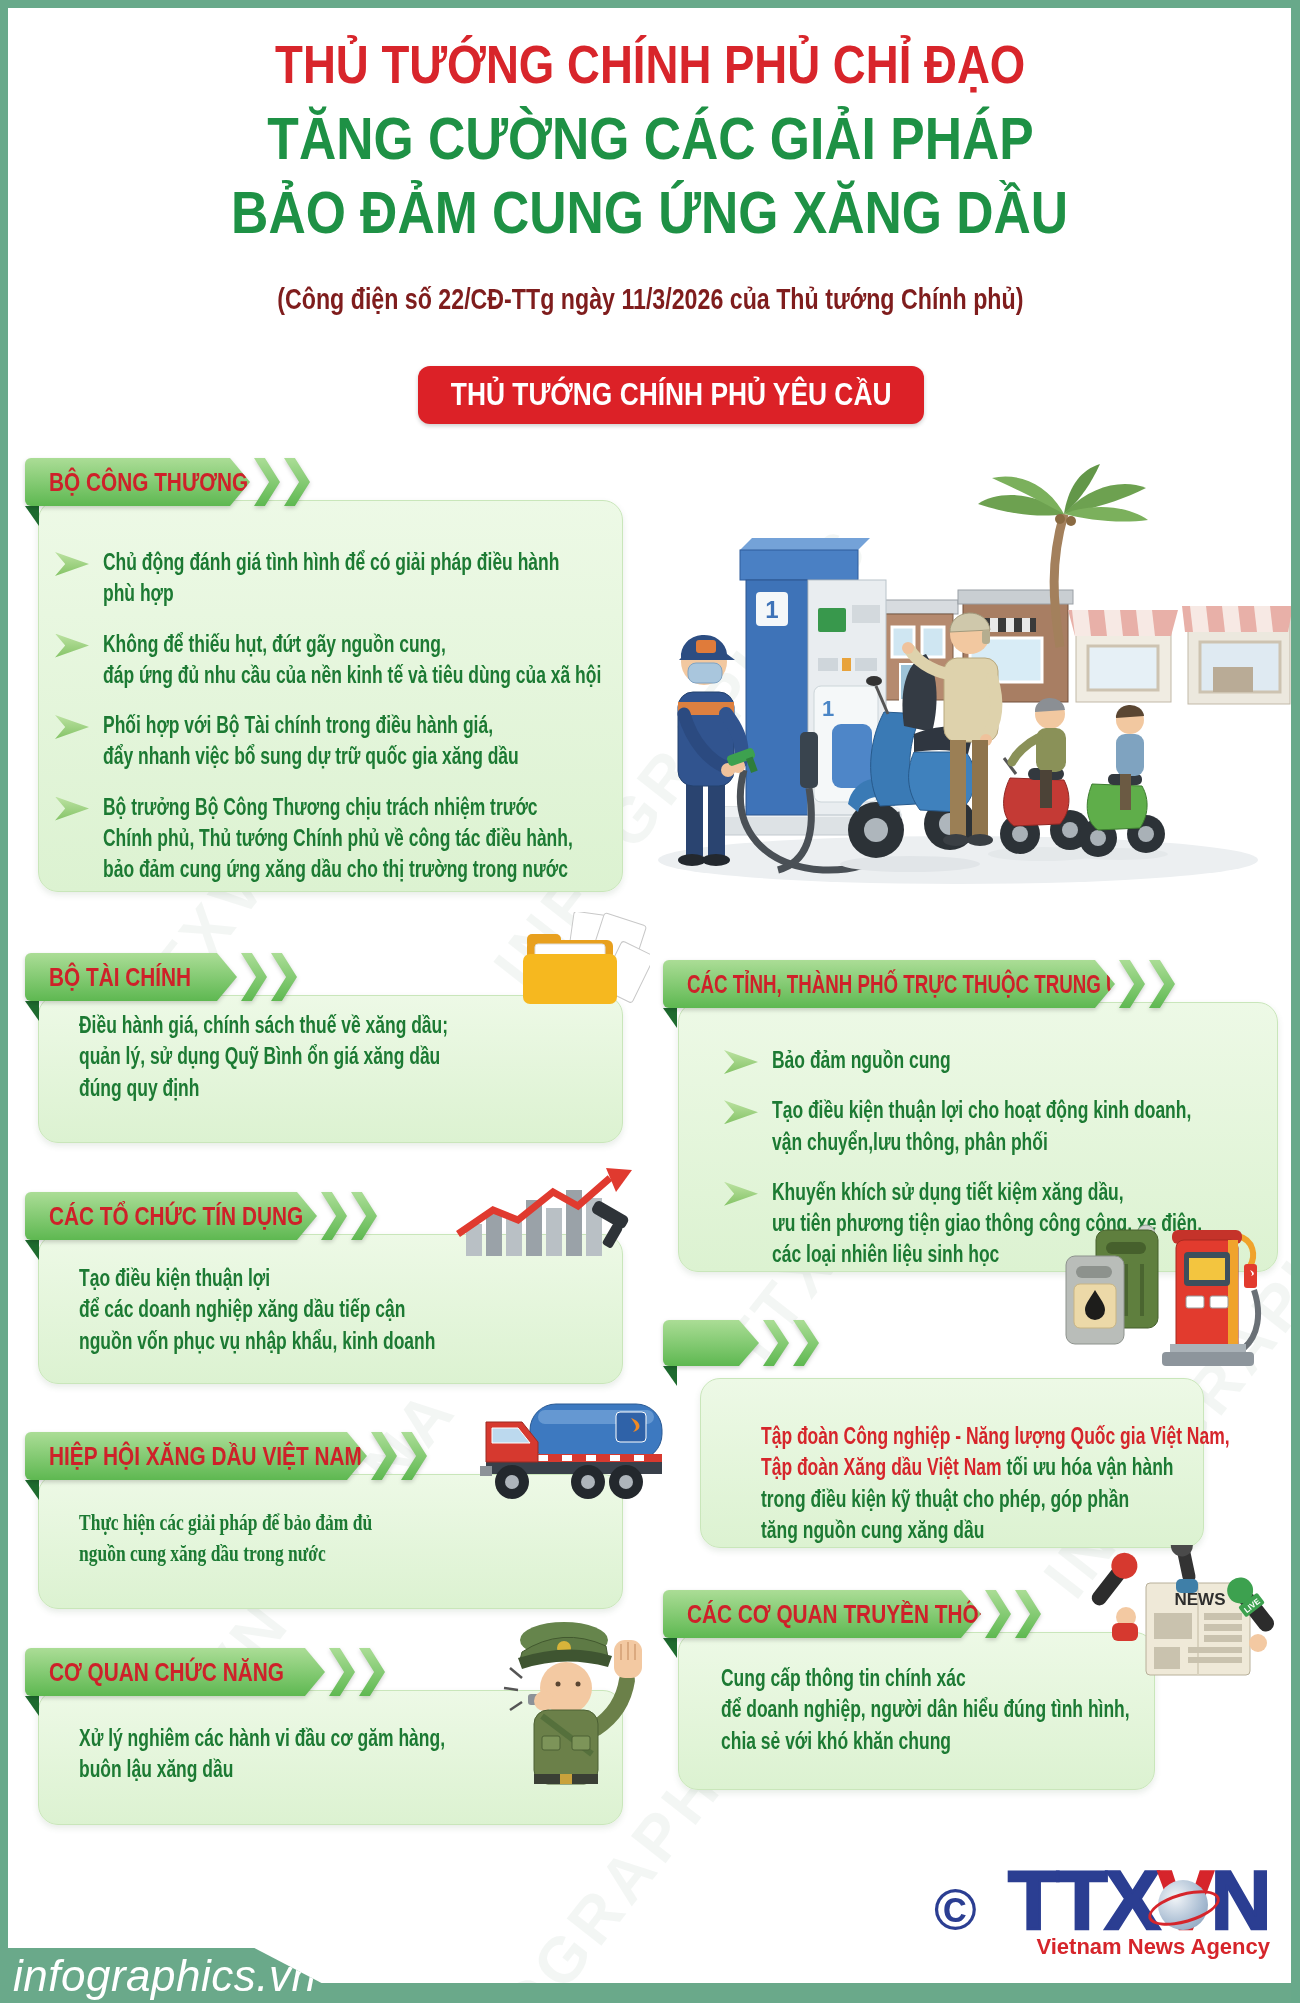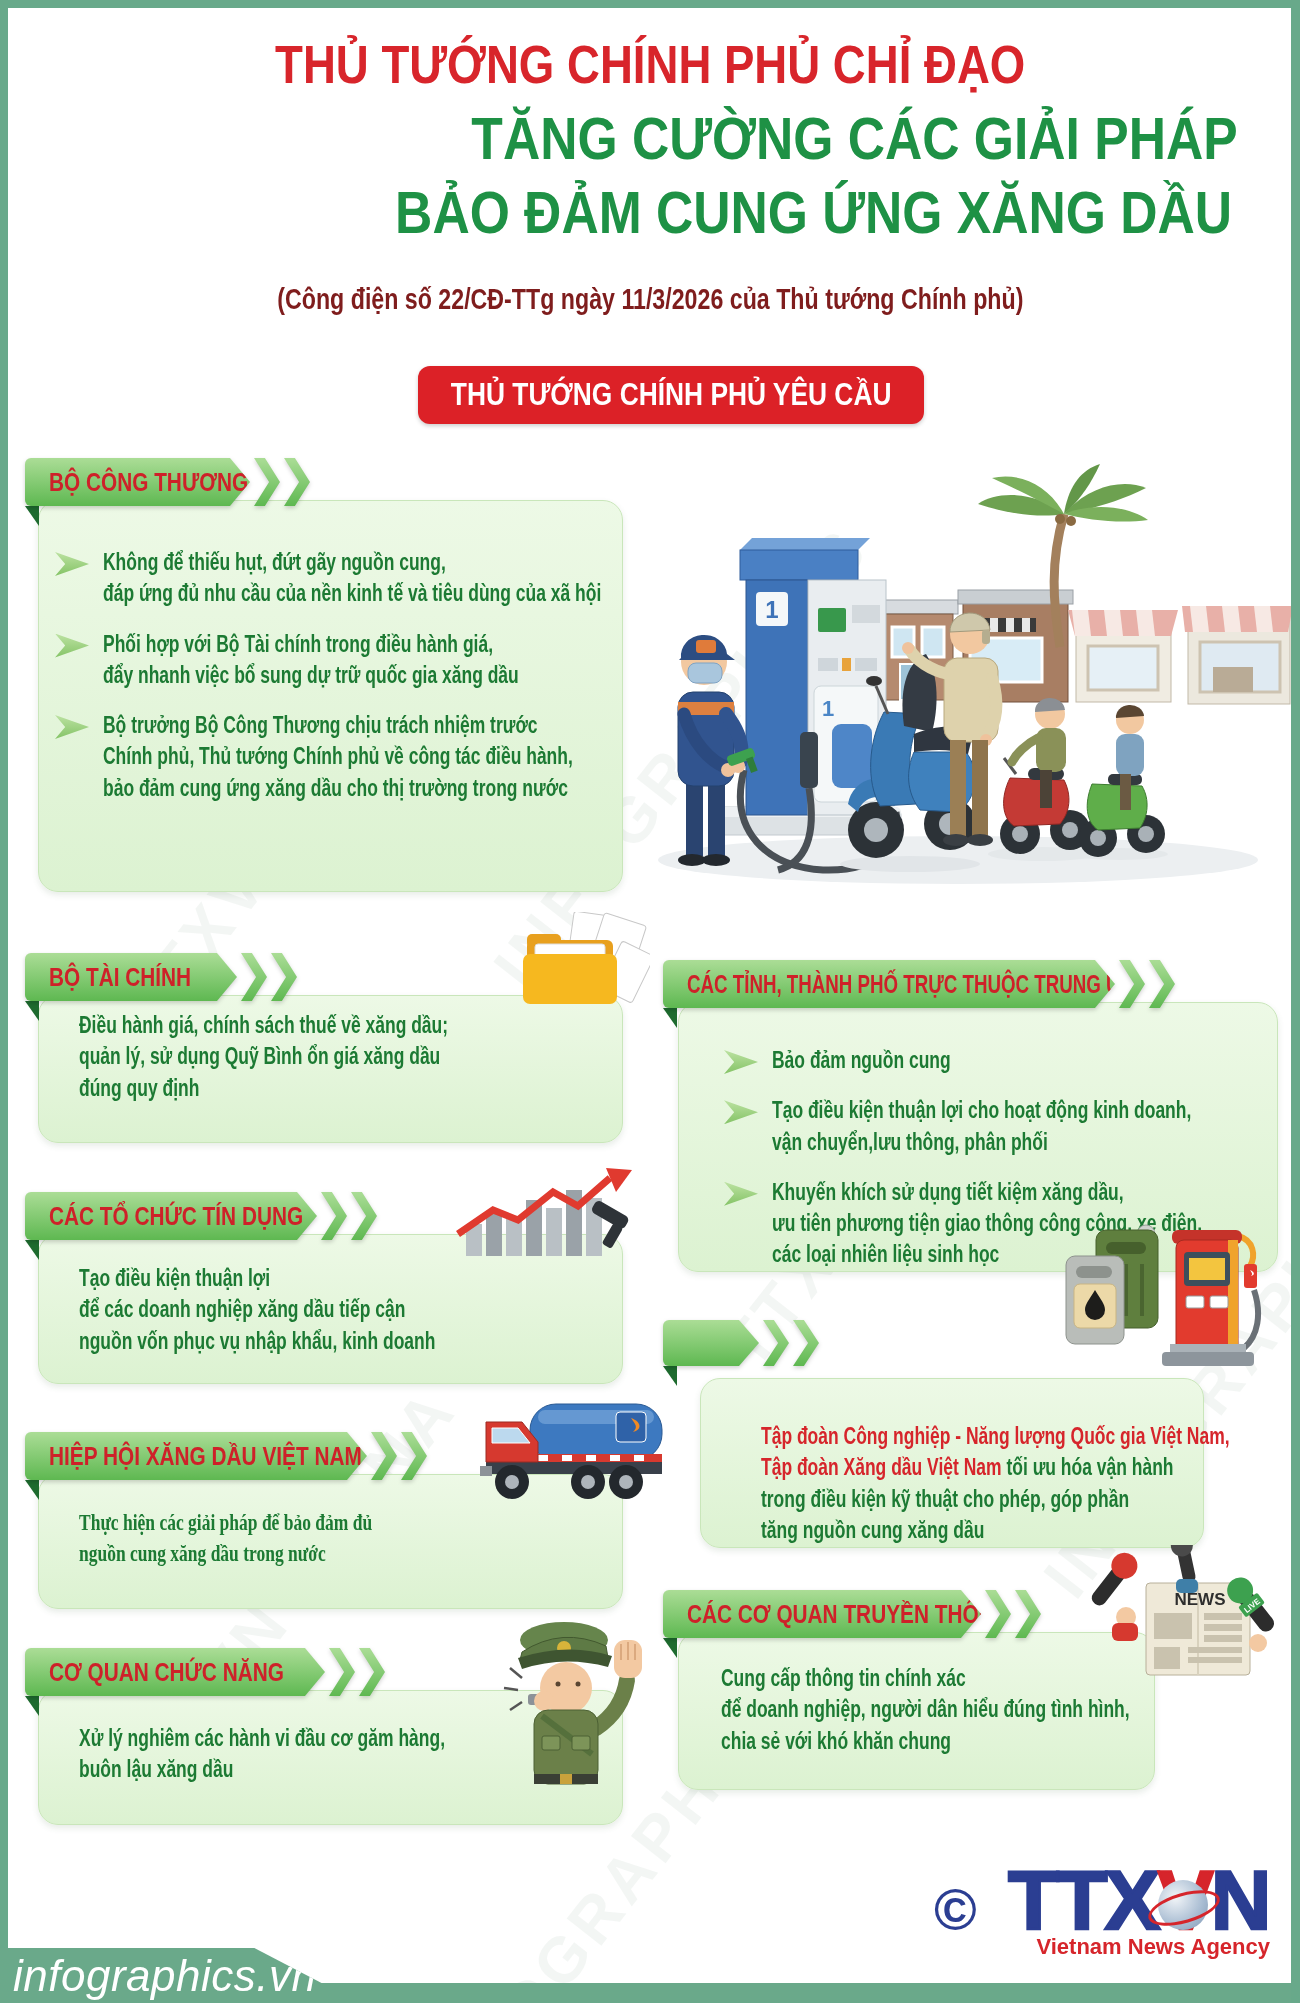--- a/index.html
+++ b/index.html
@@ -16,21 +16,21 @@
   .footer-tab { left:0; top:1948px; width:322px; height:55px; background:#6aa98a; z-index:10;
     clip-path:polygon(0 0,79% 0,100% 64%,100% 100%,0 100%); display:flex; align-items:center; }
   .footer-tab span { color:#fff; font-style:italic; font-size:44px; padding-left:13px; letter-spacing:.5px; }
 
   
   .wm { position:absolute; font-weight:bold; font-size:64px; color:rgba(100,135,115,.08);
         transform:rotate(-52deg); white-space:nowrap; z-index:0; letter-spacing:6px; }
 
   
   .kicker { left:0; top:34px; width:100%; text-align:center; color:#d8252b; font-size:53px; font-weight:bold; z-index:2;}
-  .title  { left:0; width:100%; text-align:right; color:#1e9145; font-size:60px; font-weight:bold; z-index:2;}
+  .title  { left:0; width:100%; text-align:center; color:#1e9145; font-size:60px; font-weight:bold; z-index:2;}
   .sub    { left:0; top:283px; width:100%; text-align:center; color:#7f1d1d; font-size:29px; font-weight:bold; z-index:2;}
   .cc { display:inline-block; transform:scaleX(.86); transform-origin:center; white-space:nowrap; }
   .cc2{ display:inline-block; transform:scaleX(.80); transform-origin:center; white-space:nowrap; }
 
   .banner { left:418px; top:366px; width:506px; height:58px; background:#dc2127; border-radius:12px;
     display:flex; align-items:center; justify-content:center; z-index:2; box-shadow:0 2px 4px rgba(0,0,0,.2);}
   .banner span { color:#fff; font-weight:bold; font-size:31px; transform:scaleX(.85); white-space:nowrap;}
 
   
   .ribbon { position:absolute; height:48px; display:flex; align-items:stretch; z-index:3;
@@ -96,20 +96,25 @@
 
   <div class="ribbon" style="left:25px;top:458px;">
     <div class="rbody" style="width:225px;">
         <span class="rtext">BỘ CÔNG THƯƠNG</span>
       </div>
     <div class="chev"></div>
       <div class="chev"></div>
   </div>
   <div class="fold" style="left:25px;top:506px;"></div>
   <div class="panel" style="left:38px;top:500px;width:585px;height:392px;padding:46px 12px 0 16px;">
+    <div class="bullet">
+        <span class="barrow"></span>
+        <p class="btext">Chủ động đánh giá tình hình để có giải pháp điều hành
+phù hợp</p>
+      </div>
     <div class="bullet">
         <span class="barrow"></span>
         <p class="btext">Không để thiếu hụt, đứt gãy nguồn cung,
 đáp ứng đủ nhu cầu của nền kinh tế và tiêu dùng của xã hội</p>
       </div>
     <div class="bullet">
         <span class="barrow"></span>
         <p class="btext">Phối hợp với Bộ Tài chính trong điều hành giá,
 đẩy nhanh việc bổ sung dự trữ quốc gia xăng dầu</p>
       </div>

